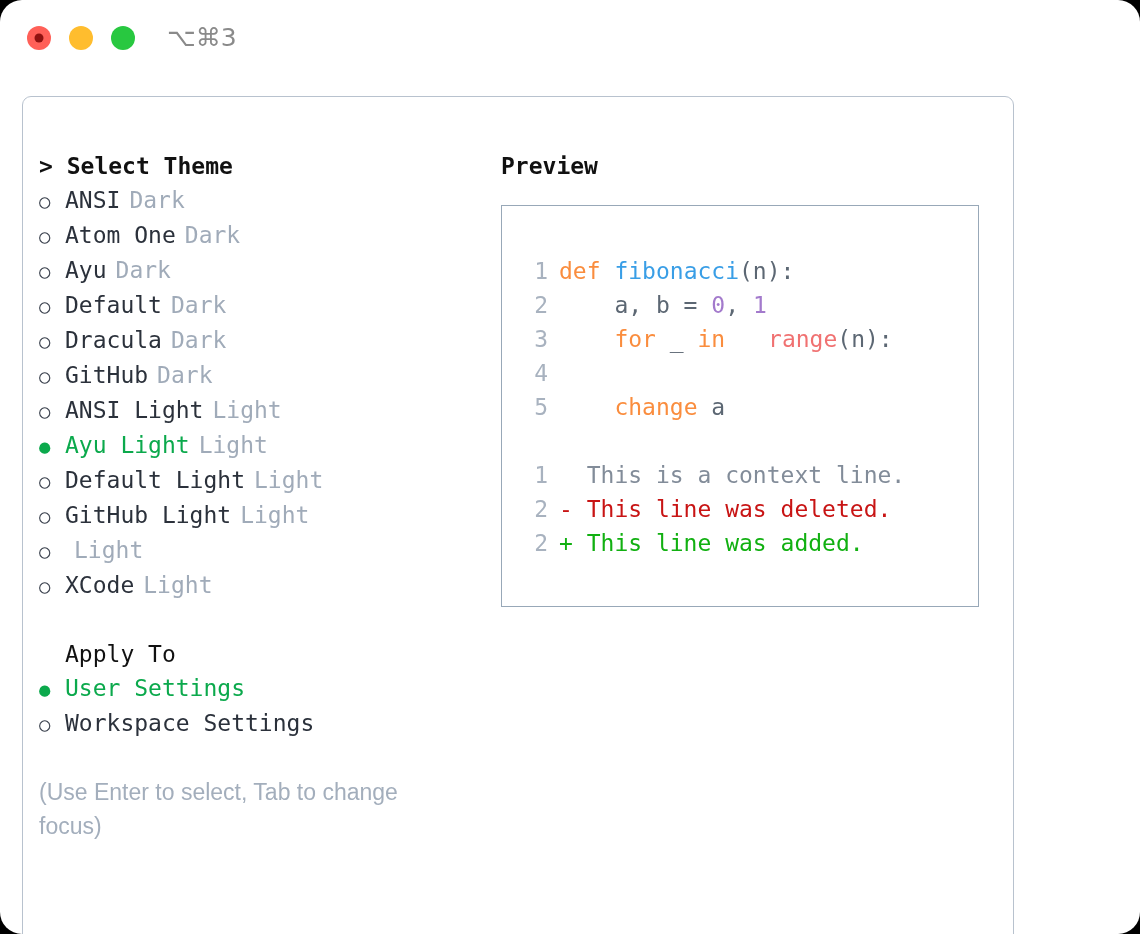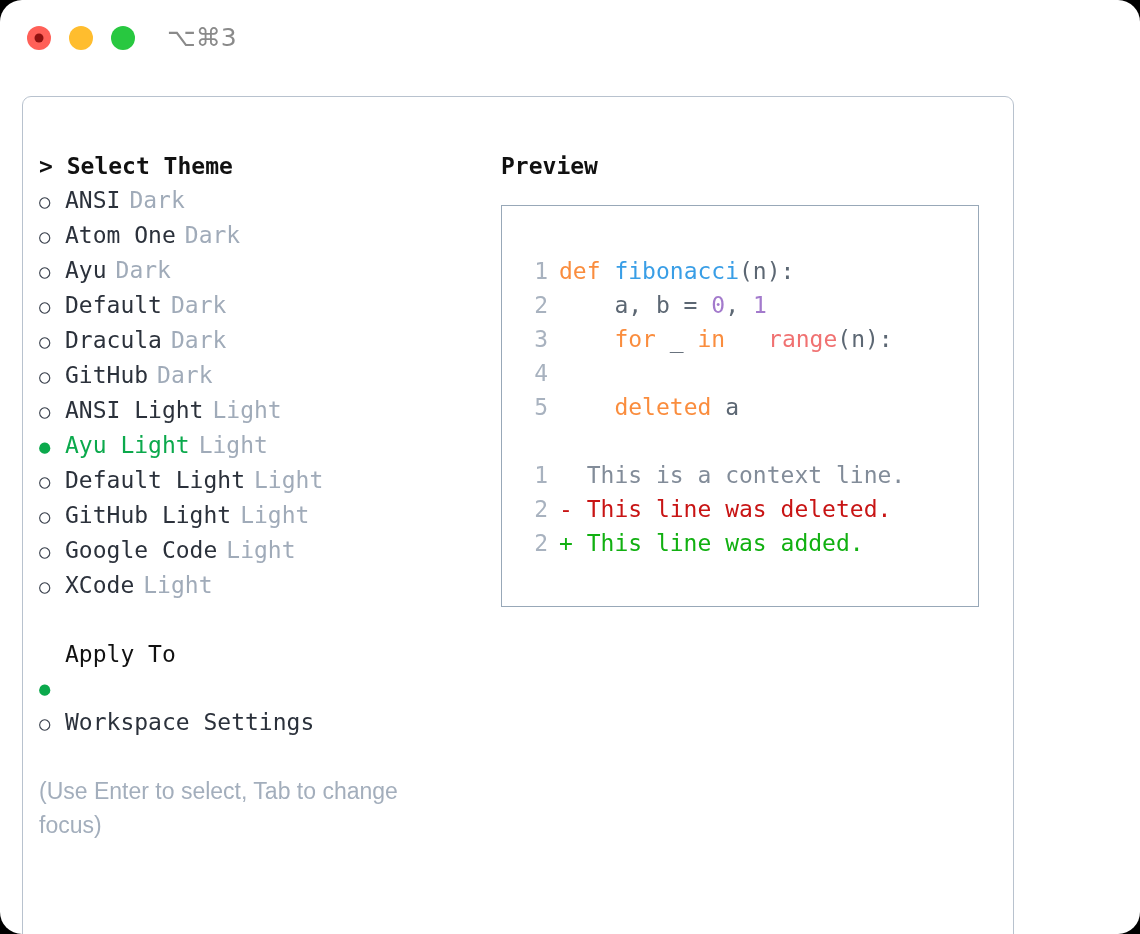--- a/index.html
+++ b/index.html
@@ -233,46 +233,46 @@
             <div class="opt"><span class="bullet">○</span><span class="opt-label">ANSI</span><span class="opt-badge">Dark</span></div>
             <div class="opt"><span class="bullet">○</span><span class="opt-label">Atom One</span><span class="opt-badge">Dark</span></div>
             <div class="opt"><span class="bullet">○</span><span class="opt-label">Ayu</span><span class="opt-badge">Dark</span></div>
             <div class="opt"><span class="bullet">○</span><span class="opt-label">Default</span><span class="opt-badge">Dark</span></div>
             <div class="opt"><span class="bullet">○</span><span class="opt-label">Dracula</span><span class="opt-badge">Dark</span></div>
             <div class="opt"><span class="bullet">○</span><span class="opt-label">GitHub</span><span class="opt-badge">Dark</span></div>
             <div class="opt"><span class="bullet">○</span><span class="opt-label">ANSI Light</span><span class="opt-badge">Light</span></div>
             <div class="opt selected"><span class="bullet">●</span><span class="opt-label">Ayu Light</span><span class="opt-badge">Light</span></div>
             <div class="opt"><span class="bullet">○</span><span class="opt-label">Default Light</span><span class="opt-badge">Light</span></div>
             <div class="opt"><span class="bullet">○</span><span class="opt-label">GitHub Light</span><span class="opt-badge">Light</span></div>
-            <div class="opt"><span class="bullet">○</span><span class="opt-label">Google Code</span><span class="opt-badge">Light</span></div>
+            <div class="opt"><span class="bullet">○</span><span class="opt-badge">Light</span></div>
             <div class="opt"><span class="bullet">○</span><span class="opt-label">XCode</span><span class="opt-badge">Light</span></div>
           </div>
 
         <div class="spacer-block"></div>
 
         <div class="subheader">Apply To</div>
 
         <div class="list" id="apply-list">
-            <div class="opt selected"><span class="bullet">●</span></div>
+            <div class="opt selected"><span class="bullet">●</span><span class="opt-label">User Settings</span></div>
             <div class="opt"><span class="bullet">○</span><span class="opt-label">Workspace Settings</span></div>
           </div>
 
         <div class="hint">(Use Enter to select, Tab to change focus)</div>
       </div>
 
       <div class="right-col">
         <div class="preview-title">Preview</div>
 
         <div class="preview-box">
           <div id="code-block">
               <div class="code-line"><span class="lineno">1</span><span class="code-text"><span class="tok-kw">def </span><span class="tok-fn">fibonacci</span><span class="tok-pun">(n):</span></span></div>
               <div class="code-line"><span class="lineno">2</span><span class="code-text"><span class="tok-var">    a, b = </span><span class="tok-num">0</span><span class="tok-pun">, </span><span class="tok-num">1</span></span></div>
               <div class="code-line"><span class="lineno">3</span><span class="code-text"><span class="tok-var">    </span><span class="tok-kw">for</span><span class="tok-var"> _ </span><span class="tok-kw">in</span><span class="tok-var"> </span><span class="tok-call">range</span><span class="tok-pun">(n):</span></span></div>
               <div class="code-line"><span class="lineno">4</span></div>
-              <div class="code-line"><span class="lineno">5</span><span class="code-text"><span class="tok-var">    </span><span class="tok-kw">deleted</span><span class="tok-var"> a</span></span></div>
+              <div class="code-line"><span class="lineno">5</span><span class="code-text"><span class="tok-var">    </span><span class="tok-kw">change</span><span class="tok-var"> a</span></span></div>
             </div>
           <div class="blank-line"></div>
           <div id="diff-block">
               <div class="code-line"><span class="lineno">1</span><span class="diff-ctx">  This is a context line.</span></div>
               <div class="code-line"><span class="lineno">2</span><span class="diff-del">- This line was deleted.</span></div>
               <div class="code-line"><span class="lineno">2</span><span class="diff-add">+ This line was added.</span></div>
             </div>
         </div>
       </div>
 

